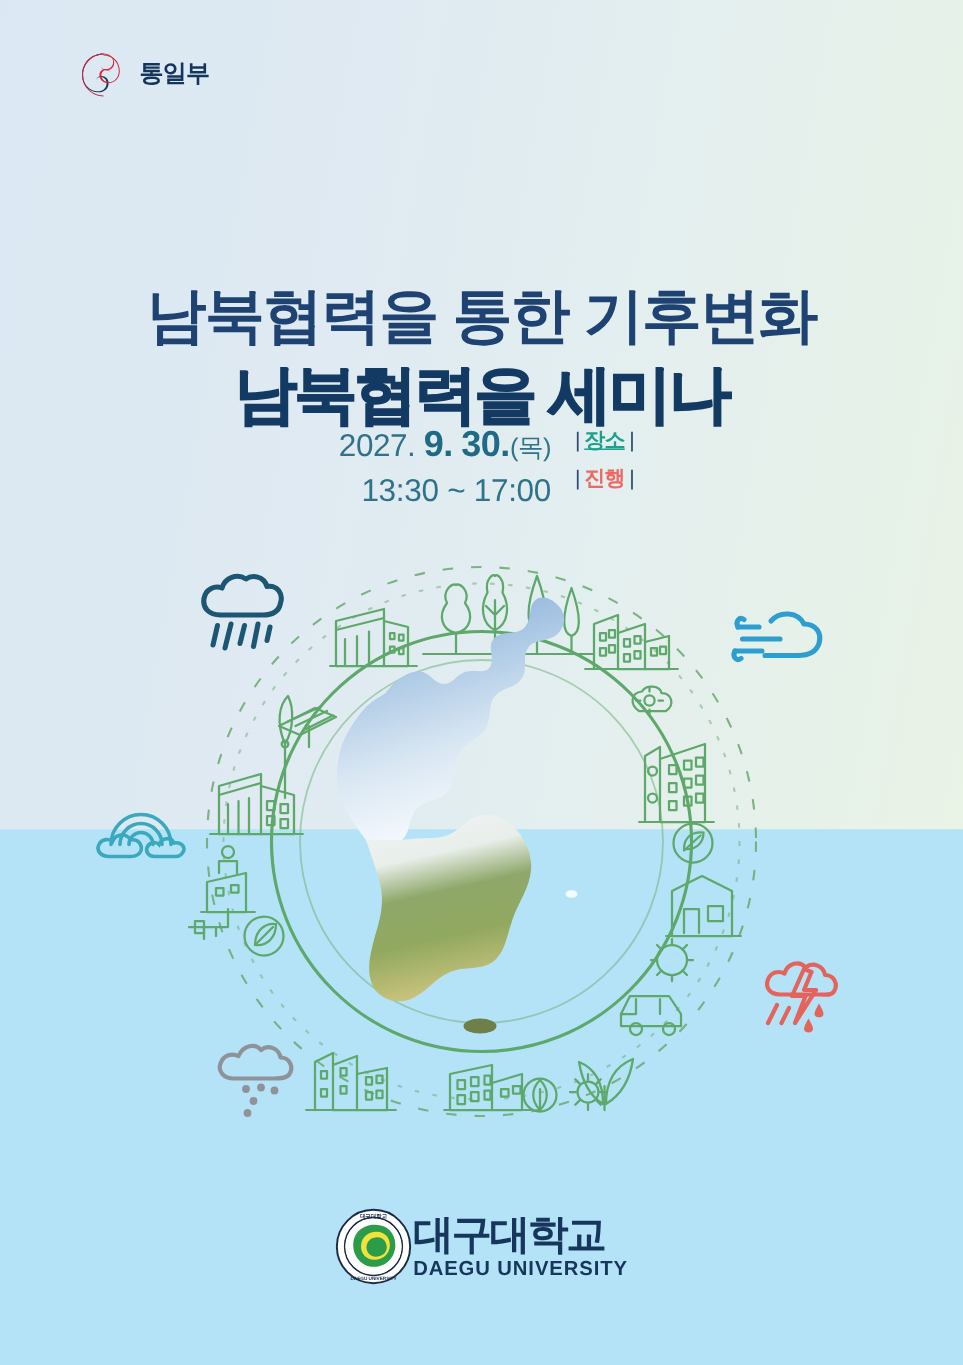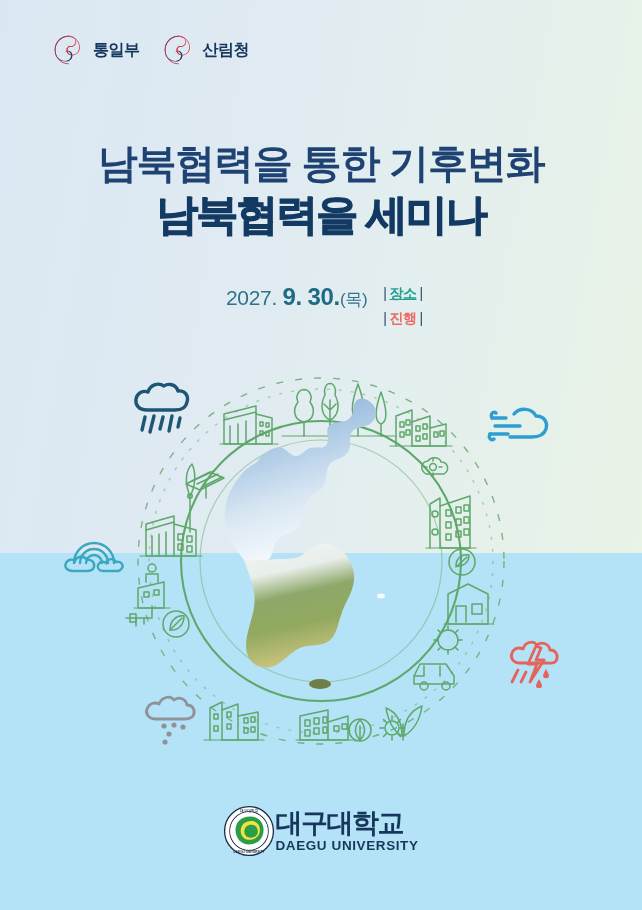--- a/index.html
+++ b/index.html
@@ -35,21 +35,21 @@
   .gov-name{
     font-size:16px;font-weight:bold;color:#14355c;letter-spacing:-0.5px;
     white-space:nowrap;line-height:1;
   }
   
   .title-wrap{
     position:absolute;left:0;top:140px;width:642px;text-align:center;
   }
   .title-line1{
     font-size:40px;font-weight:bold;color:#1e4372;
-    letter-spacing:-1.2px;line-height:1.18;white-space:nowrap;
+    letter-spacing:-1.2px;line-height:1.18;white-space:nowrap;margin-top:48px;
   }
   .title-line2{
     font-size:42px;font-weight:bold;color:#123a63;
     letter-spacing:-2px;line-height:1.22;white-space:nowrap;
     margin-top:2px;
     -webkit-text-stroke:1.1px #123a63;
   }
   
   .info{
     position:absolute;left:0;top:281px;width:642px;
@@ -127,40 +127,33 @@
 
     <div class="gov-logo">
       <svg class="taegeuk" viewBox="0 0 100 100">
         <path d="M50 8 C26 8 8 26 8 50 C8 70 22 84 40 84 C52 84 60 76 60 66 C60 58 54 52 46 52 C40 52 36 56 36 61 C36 57 39 54 44 54 C51 54 56 59 56 66 C56 76 48 82 39 82 C22 82 10 68 10 50 C10 27 28 10 50 10 Z" fill="#17375e"></path>
         <path d="M50 8 C72 8 92 26 92 50 C92 73 74 92 50 92 C38 92 29 84 29 74 C29 65 36 59 44 59 C51 59 56 64 56 70 C56 65 52 61 46 61 C38 61 31 67 31 75 C31 85 40 90 50 90 C72 90 90 72 90 50 C90 27 72 10 50 10 Z" fill="#d6263a" transform="rotate(180 50 50)"></path>
         <path d="M50 10 C68 10 82 24 82 42 C82 56 72 66 59 66 C49 66 42 59 42 50 C42 43 47 38 54 38 C59 38 63 41 63 46 C63 42 60 40 56 40 C50 40 46 44 46 50 C46 58 52 64 60 64 C71 64 80 55 80 42 C80 25 67 12 50 12 Z" fill="#d6263a"></path>
       </svg>
       <span class="gov-name">통일부</span>
     </div>
 
-    <div class="gov-logo">
-      <svg class="taegeuk" viewBox="0 0 100 100">
-        <path d="M50 8 C26 8 8 26 8 50 C8 70 22 84 40 84 C52 84 60 76 60 66 C60 58 54 52 46 52 C40 52 36 56 36 61 C36 57 39 54 44 54 C51 54 56 59 56 66 C56 76 48 82 39 82 C22 82 10 68 10 50 C10 27 28 10 50 10 Z" fill="#17375e"></path>
-        <path d="M50 8 C72 8 92 26 92 50 C92 73 74 92 50 92 C38 92 29 84 29 74 C29 65 36 59 44 59 C51 59 56 64 56 70 C56 65 52 61 46 61 C38 61 31 67 31 75 C31 85 40 90 50 90 C72 90 90 72 90 50 C90 27 72 10 50 10 Z" fill="#d6263a" transform="rotate(180 50 50)"></path>
-        <path d="M50 10 C68 10 82 24 82 42 C82 56 72 66 59 66 C49 66 42 59 42 50 C42 43 47 38 54 38 C59 38 63 41 63 46 C63 42 60 40 56 40 C50 40 46 44 46 50 C46 58 52 64 60 64 C71 64 80 55 80 42 C80 25 67 12 50 12 Z" fill="#d6263a"></path>
-      </svg>
-      <span class="gov-name">산림청</span>
-    </div>
 
   </div>
 
   <div class="title-wrap">
     <div class="title-line1">남북협력을 통한 기후변화</div>
     <div class="title-line2">남북협력을 세미나</div>
   </div>
 
   <div class="info">
 
     <div class="info-left">
       <div class="date-row"><span>2027.</span> <span class="big">9.</span> <span class="big">30.</span><span class="dow">(목)</span></div>
+      <div class="time-row">13:30 ~ 17:00</div>
     </div>
 
     <div class="info-right">
 
       <div class="info-row">
         <span class="tag tag-place">
           <span class="bar">|</span>
           <span class="tag-text">장소</span>
           <span class="bar">|</span>
         </span>

